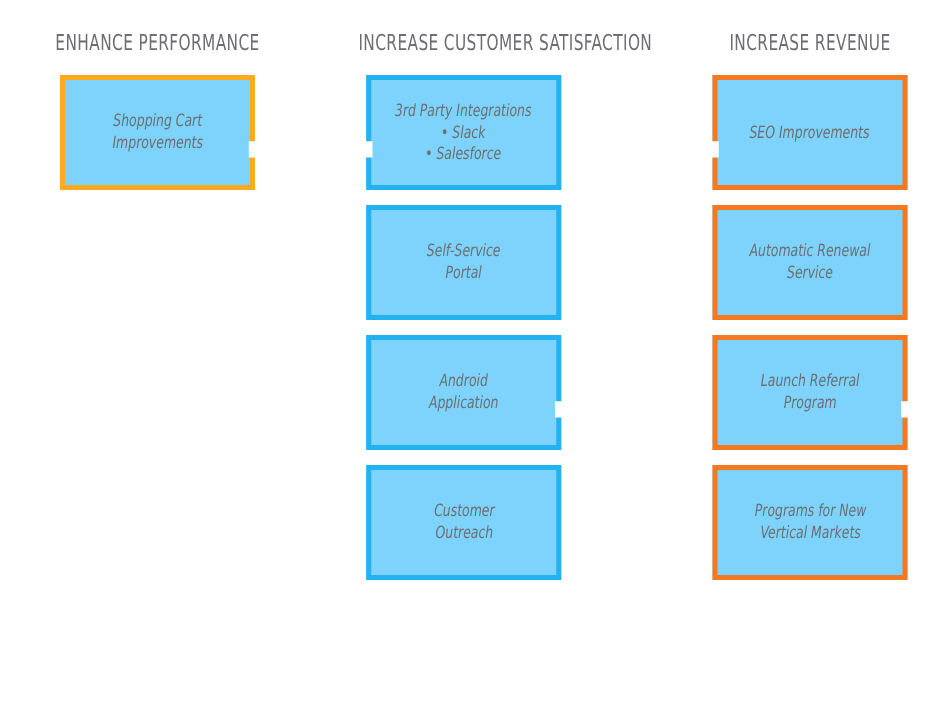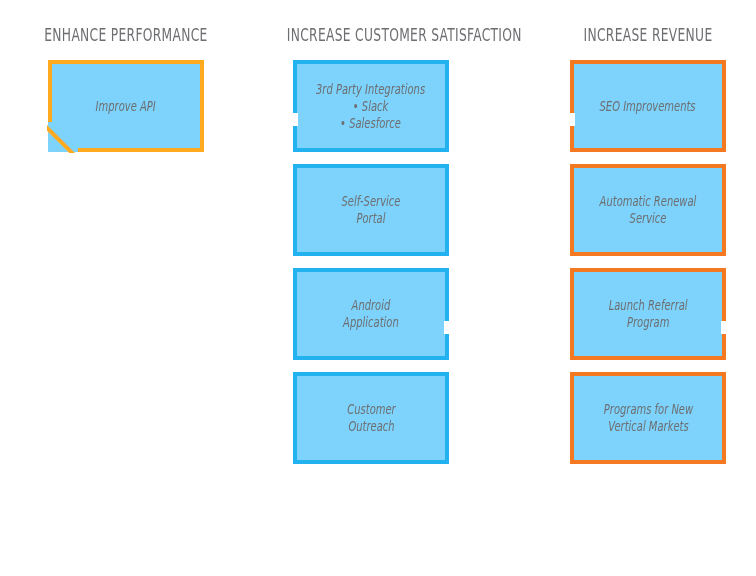--- a/index.html
+++ b/index.html
@@ -164,26 +164,25 @@
     content: "\2022\00a0";
   }
 </style>
 </head>
 <body>
 
 <div id="board">
     <div class="column col-0">
       <div class="column-header">ENHANCE PERFORMANCE</div>
       <div class="cards">
-        <div class="card folded" style="--accent: #FFAA1E;">
-          <div class="frame"></div>
-          <div class="fold-l"></div>
-          <div class="fold-b"></div>
-          <div class="fold-diag"></div>
-          <div class="card-text"><span class="card-title">Improve API</span></div>
+        <div class="card gap-right" style="--accent: #FFAA1E;">
+          <div class="frame"></div>
+          <div class="gap"></div>
+          <div class="card-text"><span class="card-title">Shopping Cart
+Improvements</span></div>
         </div>
       </div>
     </div>
     <div class="column col-1">
       <div class="column-header">INCREASE CUSTOMER SATISFACTION</div>
       <div class="cards">
         <div class="card gap-left" style="--accent: #22B2F0;">
           <div class="frame"></div>
           <div class="gap"></div>
           <div class="card-text"><span class="card-title">3rd Party Integrations</span><ul class="bullets"><li>Slack</li><li>Salesforce</li></ul></div>

